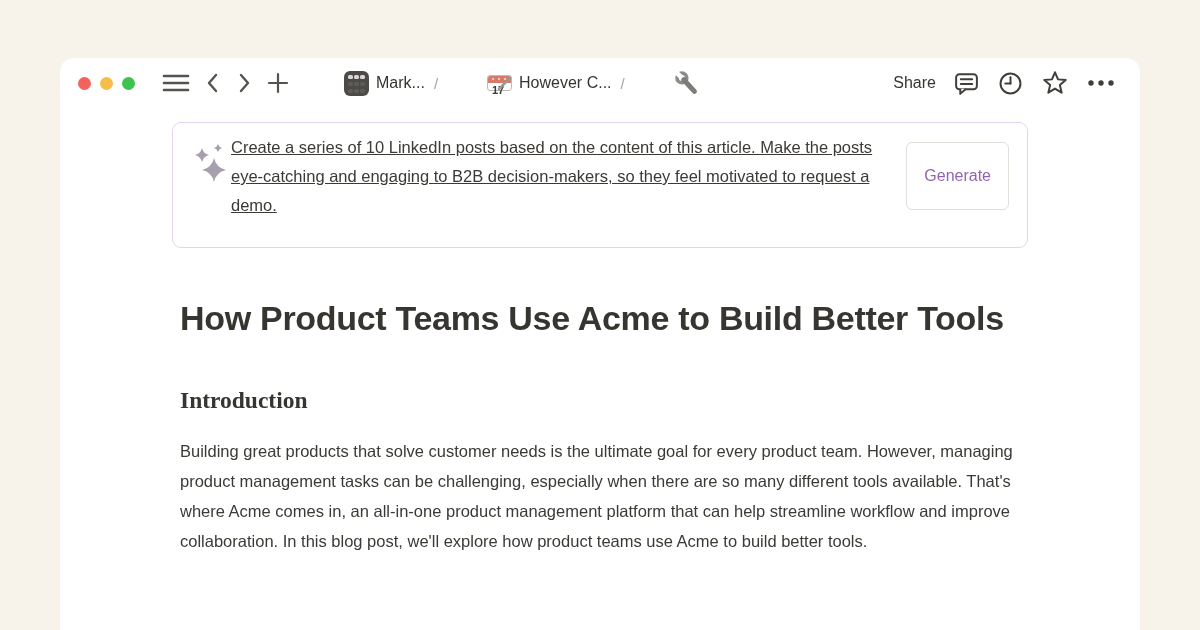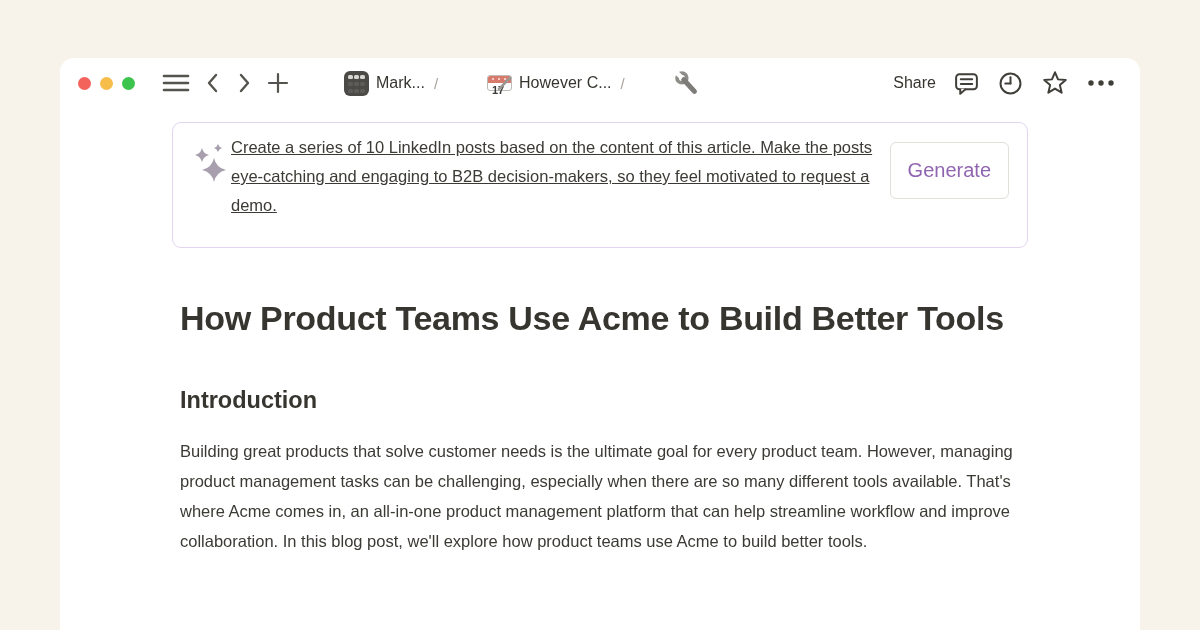--- a/index.html
+++ b/index.html
@@ -61,35 +61,36 @@
     position:absolute; left:112px; top:64px; width:856px; height:126px;
     border:1.5px solid #E3D5F0; border-radius:9px; background:#FFFFFF;
   }
   .sparkle { position:absolute; left:20px; top:21px; }
   .prompt-text {
     position:absolute; left:58px; top:10px; width:660px;
     font-size:16.5px; line-height:29px; color:#3C3A35;text-decoration:underline;
   }
   .generate-btn {
     position:absolute; right:18px; top:19px;
-    padding:16px 17px; background:#FFFFFF;
+    padding:24px 17px; background:#FFFFFF;
     border:1px solid #E2DFDA; border-radius:6px;
-    font-size:20px; color:#9065B0; cursor:pointer;
+    font-size:16px; color:#9065B0; cursor:pointer;
     font-family:inherit;
   }
 
   
   .article { position:absolute; left:120px; top:236px; width:900px; }
   .article h1 {
     font-size:34px; line-height:49px; font-weight:bold; letter-spacing:-0.3px;
     color:#37352F; margin:0 0 41px 0; max-width:900px;
   }
   .article h2 {
     font-size:23.5px; line-height:32px; font-weight:bold; color:#37352F;
     margin:0 0 14px 0;
+    font-family:Liberation Serif, serif;
   }
   .article p {
     font-size:16.5px; line-height:30px; color:#3C3A35; max-width:848px;margin-top:20px;
   }
   svg { display:block; }
 </style>
 </head>
 <body>
 
 <div class="window">

